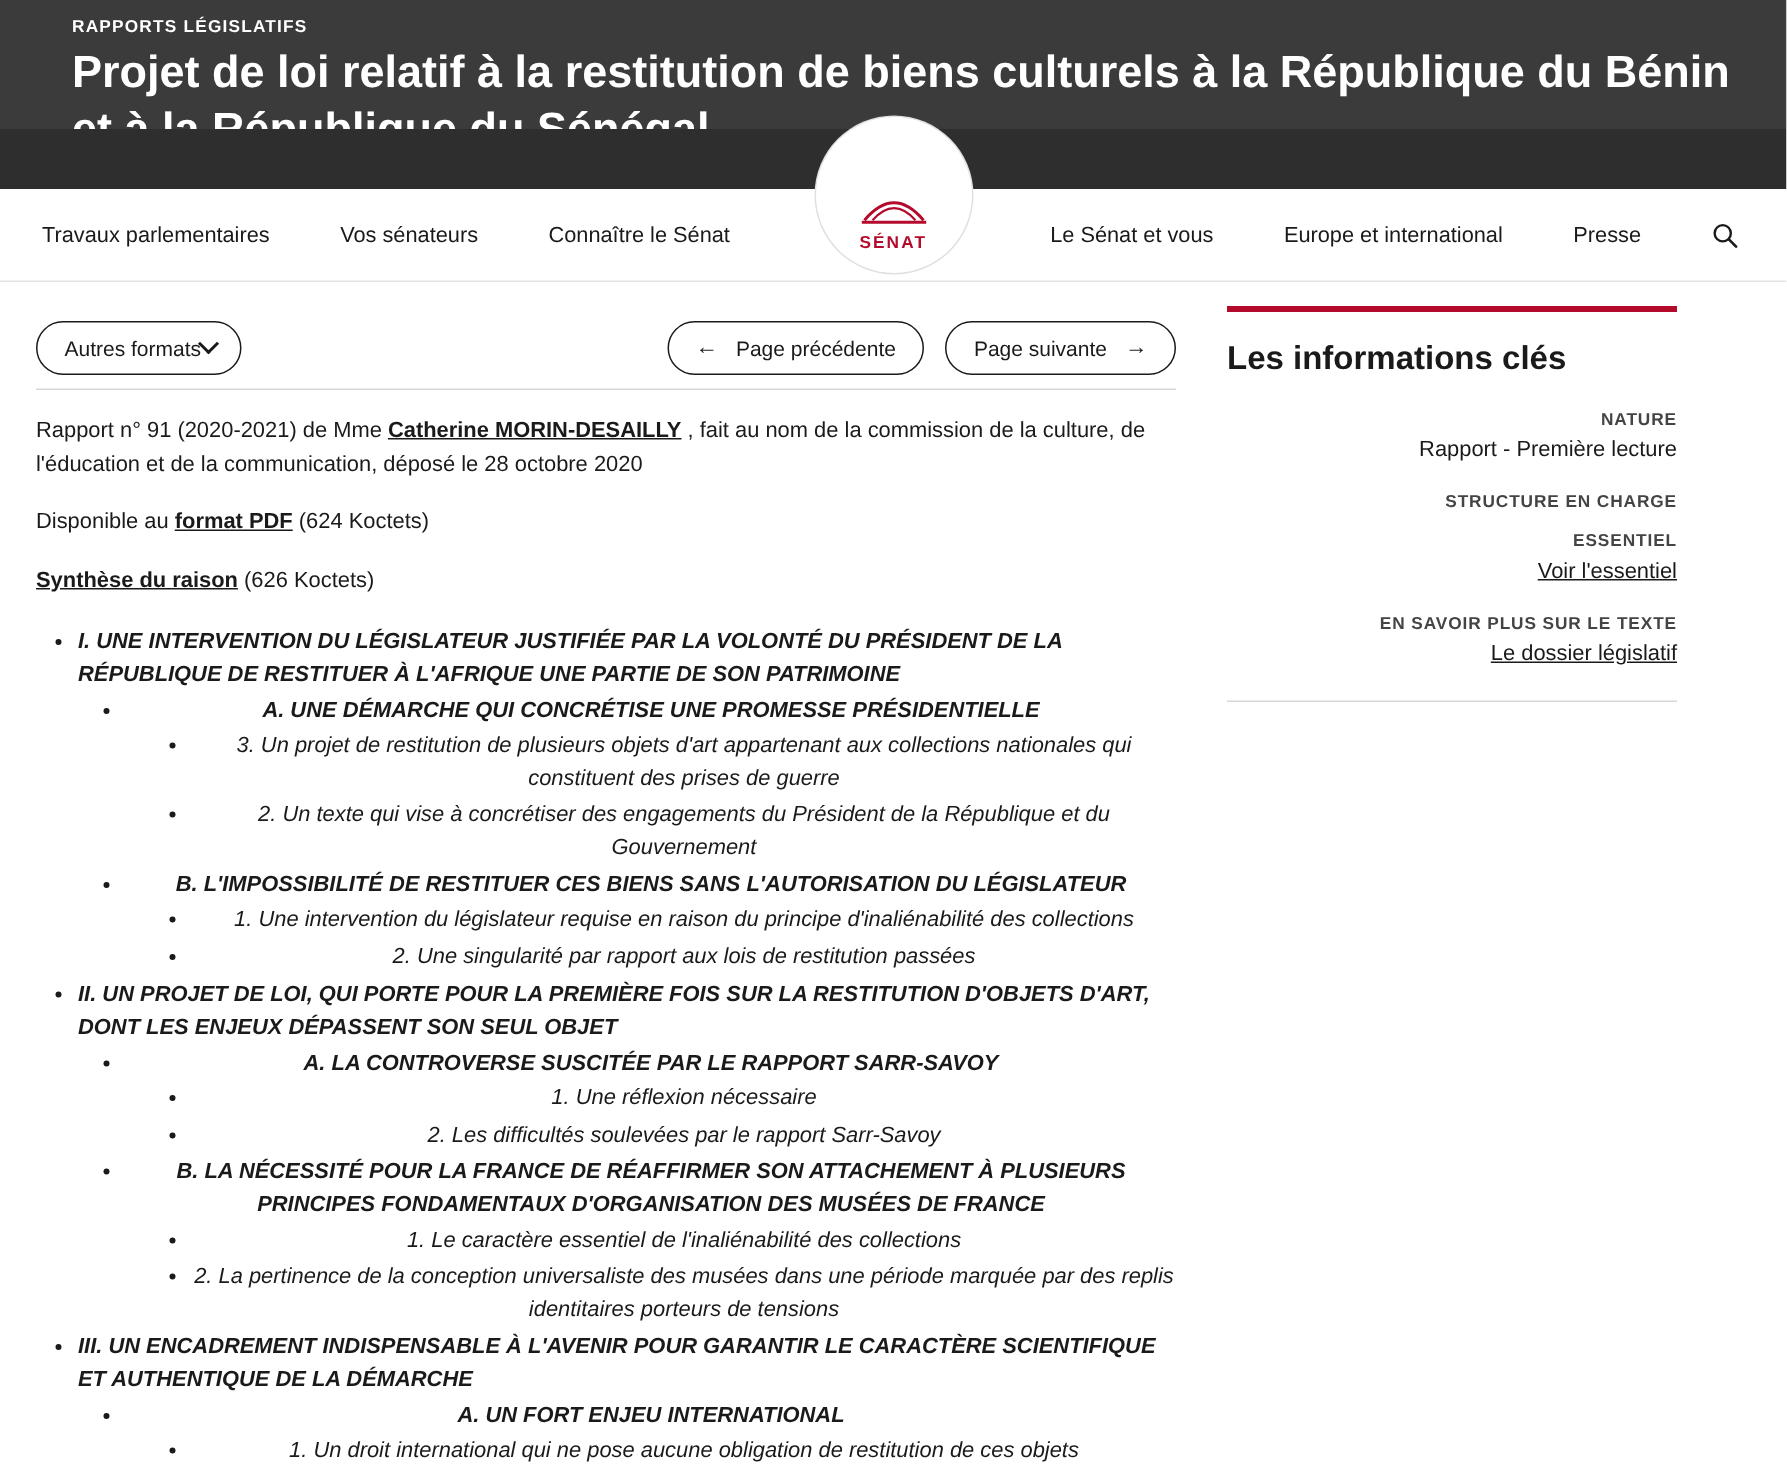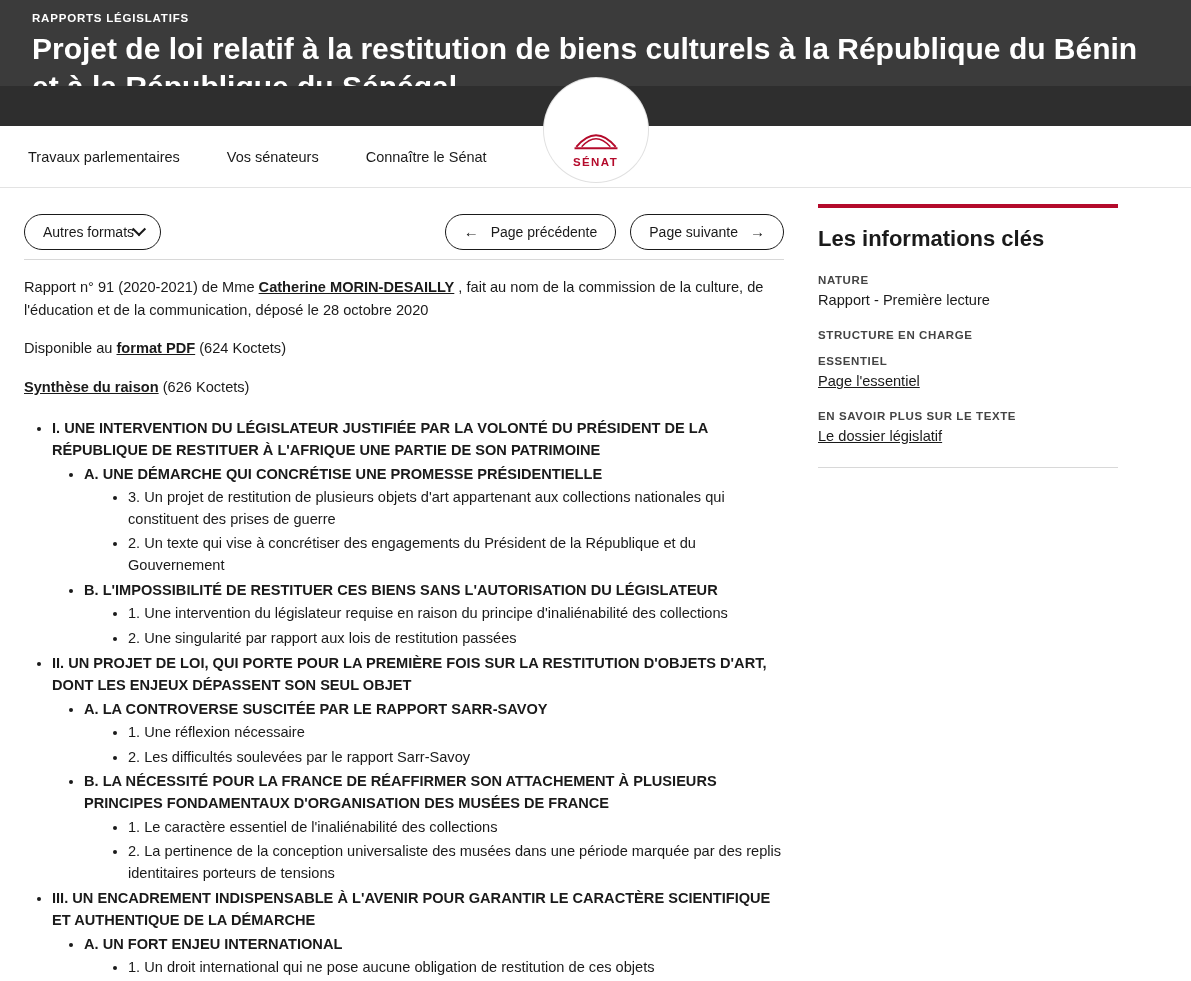--- a/index.html
+++ b/index.html
@@ -9,21 +9,21 @@
     background: #ffffff;
     font-family: "Liberation Sans", sans-serif;
     color: #1a1a1a;
   }
   body { position: relative; width: 1191px; min-height: 981px; overflow: hidden; }
 
   
   .banner {
     background: #3b3b3b;
     color: #ffffff;
-    padding: 12px 30px 0 30px;
+    padding: 12px 30px 0 46px;
     height: 86px;
     position: relative;
     overflow: hidden;
   }
   .banner-kicker {
     font-size: 11.5px;
     letter-spacing: 0.8px;
     font-weight: 700;
     color: #ffffff;
     text-transform: uppercase;
@@ -172,34 +172,35 @@
     text-decoration: underline;
     font-weight: 700;
     cursor: pointer;
   }
 
   
   ul.outline, ul.outline ul {
     margin: 0;
     padding-left: 28px;
     list-style: disc;
+    font-style: italic;
   }
   ul.outline { margin-top: 20px; }
   ul.outline li {
     font-size: 14.6px;
     line-height: 1.48;
     margin: 0 0 3px 0;
     color: #1a1a1a;
   }
   ul.outline > li {
     font-weight: 700;
     margin-bottom: 4px;
   }
   ul.outline ul { padding-left: 32px; margin-top: 2px; }
-  ul.outline ul > li { font-weight: 700; }
+  ul.outline ul > li { font-weight: 700; text-align: center; }
   ul.outline ul ul { padding-left: 44px; }
   ul.outline ul ul > li { font-weight: 400; }
   li::marker { color: #1a1a1a; }
 
   
   .side-rule {
     height: 4px;
     background: #b40a2b;
     width: 100%;
     margin-bottom: 18px;
@@ -220,21 +221,21 @@
   .side-value {
     font-size: 14.6px;
     line-height: 1.45;
     margin: 0 0 18px 0;
   }
   .side-value a, .side-link {
     color: #1a1a1a;
     text-decoration: underline;
     cursor: pointer;
   }
-  .side-block { margin-bottom: 14px; }
+  .side-block { margin-bottom: 14px; text-align: right; }
   .rapporteur-row {
     display: flex;
     align-items: center;
     gap: 10px;
     margin-bottom: 16px;
   }
   .avatar {
     width: 36px; height: 36px;
     border-radius: 50%;
     background: #c9b8a8;
@@ -276,20 +277,31 @@
 </header>
 <div class="banner-strip"></div>
 
 <nav class="navbar">
   <div class="nav-left">
     <div class="nav-item">Travaux parlementaires</div>
     <div class="nav-item">Vos sénateurs</div>
     <div class="nav-item">Connaître le Sénat</div>
   </div>
   <div class="nav-spacer"></div>
+  <div class="nav-right">
+    <div class="nav-item">Le Sénat et vous</div>
+    <div class="nav-item">Europe et international</div>
+    <div class="nav-item">Presse</div>
+    <div class="nav-search">
+      <svg width="18" height="18" viewBox="0 0 18 18" aria-hidden="true">
+        <circle cx="7.5" cy="7.5" r="5.4" fill="none" stroke="#1a1a1a" stroke-width="1.6"></circle>
+        <line x1="11.6" y1="11.6" x2="16.4" y2="16.4" stroke="#1a1a1a" stroke-width="1.8" stroke-linecap="round"></line>
+      </svg>
+    </div>
+  </div>
 
   <div class="logo-medallion">
     <svg class="logo-mark" viewBox="0 0 60 38" aria-hidden="true">
       <path d="M8 30 Q30 4 52 30" fill="none" stroke="#b40a2b" stroke-width="2.2"></path>
       <path d="M14 30 Q30 12 46 30" fill="none" stroke="#b40a2b" stroke-width="1.6"></path>
       <line x1="6" y1="31.5" x2="54" y2="31.5" stroke="#b40a2b" stroke-width="2.2"></line>
     </svg>
     <div class="logo-text">SÉNAT</div>
   </div>
 </nav>
@@ -393,21 +405,21 @@
       <div class="side-value">Rapport - Première lecture</div>
     </div>
 
     <div class="side-block">
       <div class="side-label">STRUCTURE EN CHARGE</div>
     </div>
 
 
     <div class="side-block">
       <div class="side-label">ESSENTIEL</div>
-      <div class="side-value"><a class="side-link">Page l'essentiel</a></div>
+      <div class="side-value"><a class="side-link">Voir l'essentiel</a></div>
     </div>
 
     <div class="side-block">
       <div class="side-label">EN SAVOIR PLUS SUR LE TEXTE</div>
       <div class="side-value"><a class="side-link">Le dossier législatif</a></div>
     </div>
 
     <div class="side-divider"></div>
   </aside>
 </div>

